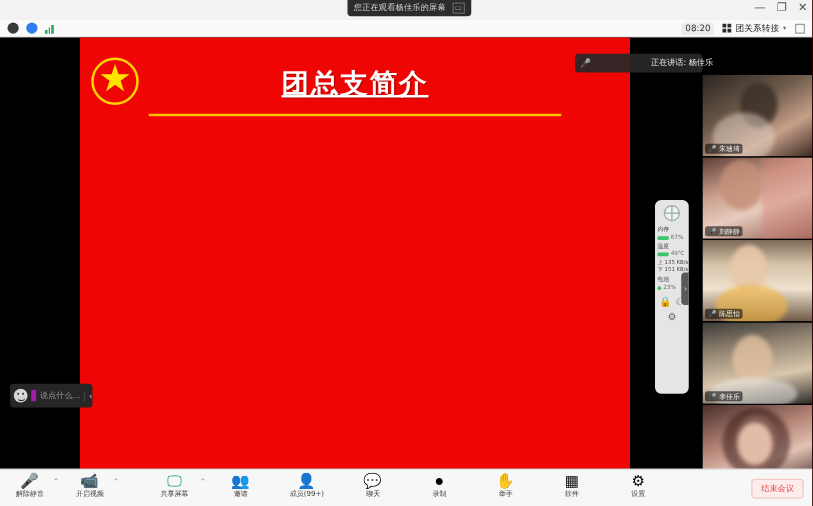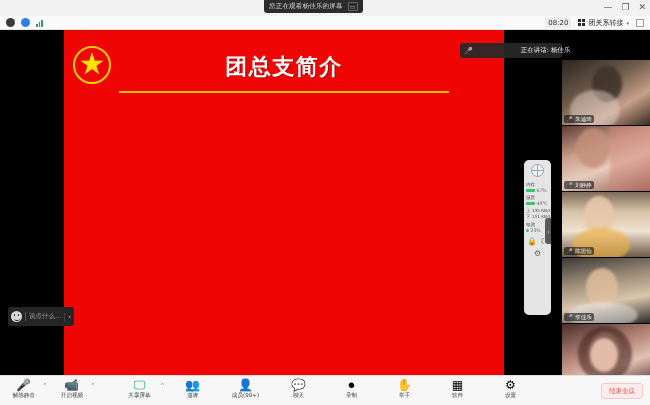--- a/index.html
+++ b/index.html
@@ -10,21 +10,21 @@
 
   
   .win-chrome {
     position:absolute; top:0; left:0; width:650px; height:16px;
     background:#f2f2f2;
   }
   .win-btns { position:absolute; right:4px; top:1px; display:flex; gap:9px; align-items:center; }
   .win-btn { font-size:9px; color:#555; line-height:12px; cursor:default; }
 
   .screen-tip {
-    position:absolute; top:0px; left:264px; height:13px;
+    position:absolute; top:0px; left:278px; height:13px;
     background:#2c2c2c; color:#d6d6d6; border-radius:0 0 3px 3px;
     display:flex; align-items:center; gap:5px; padding:0 5px;
     font-size:6.5px; letter-spacing:0.2px; z-index:40;
   }
   .tip-icon { font-size:6px; opacity:.75; border:1px solid #777; padding:0 1px; line-height:7px; border-radius:1px; }
 
   
   .topbar {
     position:absolute; top:16px; left:0; width:650px; height:14px;
     background:#fafafa; border-bottom:1px solid #e3e3e3;
@@ -56,40 +56,41 @@
     border-radius:50%; background:#f00505; border:2.2px solid #ffd200;
     display:flex; align-items:center; justify-content:center;
   }
   .badge .star { color:#ffe400; font-size:30px; line-height:30px; margin-top:-2px; }
 
   .slide-title {
     text-align:center; color:#fff; font-size:22px; font-weight:bold;
     letter-spacing:1.5px; margin-top:14px;
     text-shadow:1px 1px 0 rgba(0,0,0,.25);
     font-family:"DejaVu Sans","Liberation Sans",sans-serif;
+    text-decoration:underline;
   }
   .rule { width:330px; height:2px; background:#ffc000; margin:9px auto 0 auto; }
 
   .slide-body {
     color:#ffffff; font-size:17.2px; line-height:25.5px; font-weight:bold;
     text-align:justify; text-align-last:left; margin-top:7px;
     padding:0 2px; text-indent:34px; letter-spacing:-0.2px;
     text-shadow:1px 1px 0 rgba(120,0,0,.35);
   }
 
   
   .chatbar {
     position:absolute; left:8px; top:277px; width:66px; height:19px;
     background:#262626; border-radius:3px; display:flex; align-items:center;
     gap:3px; padding:0 3px; z-index:30;
   }
   .smiley { width:11px; height:11px; border-radius:50%; background:#d8d8d8; position:relative; flex:none;}
   .smiley:before { content:""; position:absolute; left:2.5px; top:3px; width:1.5px; height:1.5px; background:#262626; border-radius:50%; box-shadow:4px 0 0 #262626; }
   .smiley:after { content:""; position:absolute; left:2.5px; top:6.5px; width:6px; height:2.5px; border-bottom:1.2px solid #262626; border-radius:0 0 5px 5px; }
-  .chat-ph { color:#9a9a9a; font-size:6.5px; white-space:nowrap; flex:1; border-left:1px solid #a21caf; padding-left:3px; }
+  .chat-ph { color:#9a9a9a; font-size:6.5px; white-space:nowrap; flex:1; border-left:4px solid #a21caf; padding-left:3px; }
   .chat-collapse { color:#cfcfcf; font-size:7px; border-left:1px solid #444; padding-left:3px; }
 
   
   .sysmon {
     position:absolute; left:524px; top:130px; width:27px; height:155px;
     background:rgba(246,246,246,.93); border-radius:5px; z-index:35;
     box-shadow:0 0 3px rgba(0,0,0,.4); padding:3px 2px; overflow:hidden;
   }
   .sm-top { display:flex; justify-content:center; padding:1px 0 3px 0; }
   .sm-globe { width:13px; height:13px; border-radius:50%; border:1px solid #9aa; background:#eef2f3; position:relative; }

